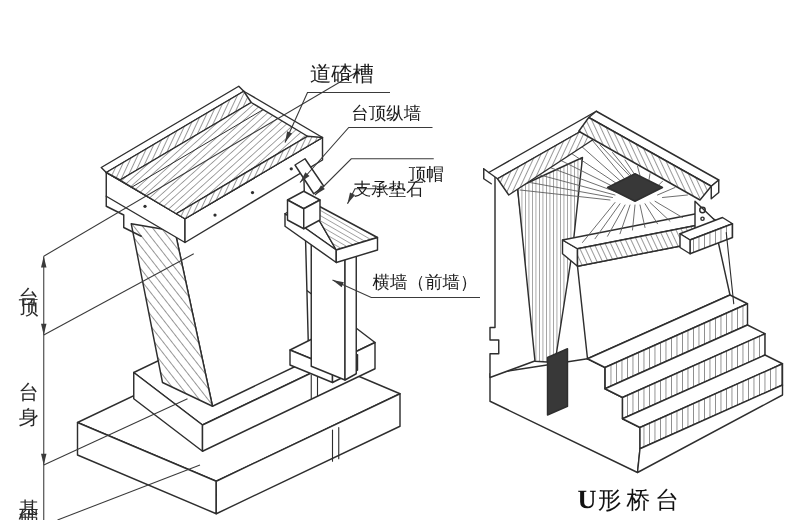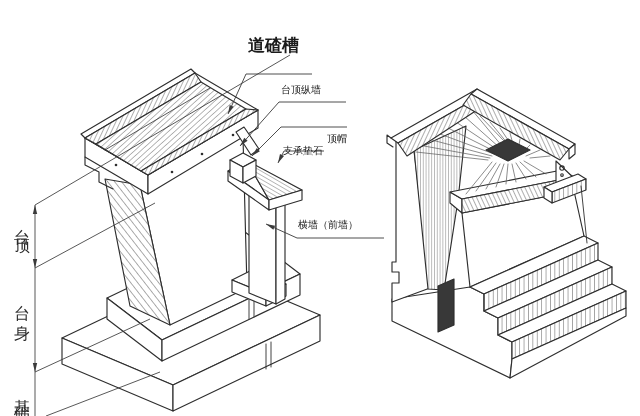--- a/index.html
+++ b/index.html
@@ -5,21 +5,21 @@
   html,body{margin:0;padding:0;background:#e8e8e8;}
   .stage{
     position:relative;width:640px;height:416px;background:#ffffff;
     overflow:hidden;font-family:"Liberation Serif","DejaVu Serif",serif;
   }
   .stage svg{position:absolute;left:0;top:0;}
   .lbl{
     position:absolute;color:#1b1b1b;white-space:nowrap;z-index:3;
     font-family:"Liberation Serif","DejaVu Serif",serif;line-height:1.1;
   }
-  .part{font-size:10px;text-align:center;}
+  .part{font-size:14px;text-align:center;}
   .part-big{font-size:17px;}
   .vlabel{
     position:absolute;writing-mode:vertical-rl;text-orientation:upright;
     color:#2a2a2a;font-size:16px;z-index:3;
     font-family:"Liberation Serif","DejaVu Serif",serif;
   }
   .caption{
     position:absolute;left:462px;top:387px;z-index:3;color:#111;
     font-size:19px;letter-spacing:4px;
   }
@@ -209,30 +209,33 @@
     <polygon points="252,156 256.8,148.1 259.9,151.2" fill="#3a3a3a" stroke="none"></polygon>
 
     <path d="M324,151 L284,151 L278,163"></path>
     <polygon points="278,163 280,154 284,156" fill="#3a3a3a" stroke="none"></polygon>
 
     <path d="M384,238 L297,238 L266,224"></path>
     <polygon points="266,224 275.1,225.7 273.3,229.7" fill="#3a3a3a" stroke="none"></polygon>
   </g>
 </svg>
 
-<div class="lbl part-big" style="left:248px;top:37px;font-weight:bold;">道碴槽</div>
+<div class="lbl part-big" style="left:248px;top:51px;">道碴槽</div>
 
 <div class="lbl part" style="left:281px;top:84px;">台顶纵墙</div>
 
 <div class="lbl part" style="left:283px;top:109px;margin-top:36px;">支承垫石</div>
 
 <div class="lbl part" style="left:286px;top:133px;margin-left:41px;">顶帽</div>
 
 <div class="lbl part" style="left:298px;top:219px;">横墙（前墙）</div>
 
 <div class="vlabel" style="left:11px;top:216px;letter-spacing:10px;">台顶</div>
 
 <div class="vlabel" style="left:11px;top:292px;letter-spacing:21px;">台身</div>
 
 <div class="vlabel" style="left:11px;top:386px;letter-spacing:5px;">基础</div>
 
-
+<div class="caption">
+  <span class="u">U</span><span>形桥台</span>
 </div>
 
+</div>
+
 </body></html>

